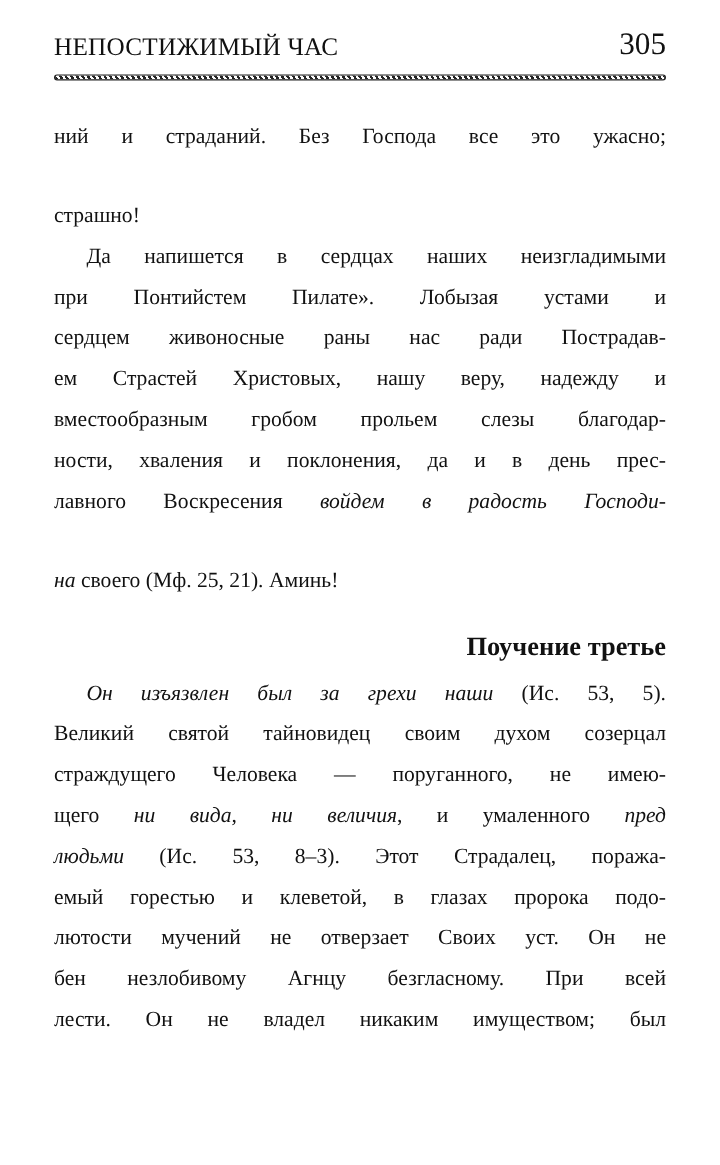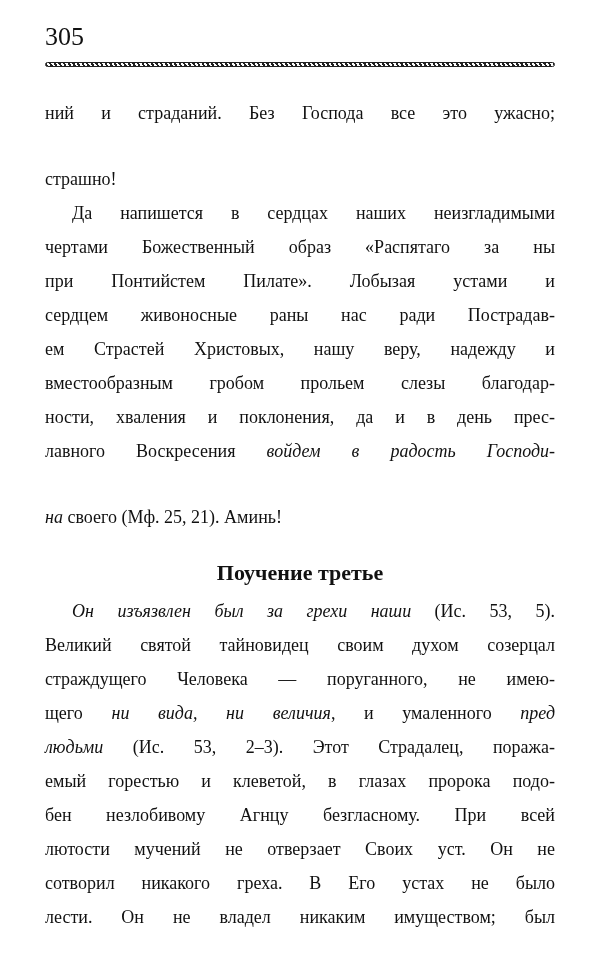--- a/index.html
+++ b/index.html
@@ -11,58 +11,57 @@
   .page-number { font-size: 26px; }
   .rule { position: absolute; left: 45px; top: 62px; width: 510px; height: 5px;
           border-radius: 3px;
           background: repeating-linear-gradient(60deg, #222 0px, #222 2px, #fff 2px, #fff 4px);
           border: 1px solid #222; box-sizing: border-box; }
   .body { position: absolute; left: 45px; top: 96px; width: 510px; }
   .line { font-size: 18px; line-height: 34px; height: 34px; white-space: nowrap;
           text-align: justify; text-align-last: justify; }
   .line.last { text-align-last: left; margin-top: 32px; }
   .line.indent { padding-left: 27px; }
-  .heading { font-size: 22px; font-weight: bold; text-align: center; line-height: 34px;
+  .heading { font-size: 22px; font-weight: bold; text-align: right; line-height: 34px;
              height: 34px; margin-top: 22px; margin-bottom: 4px; }
   em { }
 </style>
 </head>
 <body>
 
 <div class="header">
+  <span class="running-title">НЕПОСТИЖИМЫЙ ЧАС</span>
   <span class="page-number">305</span>
 </div>
 <div class="rule"></div>
 
 <div class="body">
   <div>
     <div class="line">ний и страданий. Без Господа все это ужасно;</div>
     <div class="line last">страшно!</div>
   </div>
 
   <div>
     <div class="line indent">Да напишется в сердцах наших неизгладимыми</div>
-    <div class="line">чертами Божественный образ «Распятаго за ны</div>
     <div class="line">при Понтийстем Пилате». Лобызая устами и</div>
     <div class="line">сердцем живоносные раны нас ради Пострадав-</div>
     <div class="line">ем Страстей Христовых, нашу веру, надежду и</div>
     <div class="line">вместообразным гробом прольем слезы благодар-</div>
     <div class="line">ности, хваления и поклонения, да и в день прес-</div>
     <div class="line"><span>лавного Воскресения </span><em>войдем в радость Господи-</em></div>
     <div class="line last"><em>на</em><span> своего (Мф. 25, 21). Аминь!</span></div>
   </div>
 
   <div class="heading">Поучение третье</div>
 
   <div>
     <div class="line indent"><em>Он изъязвлен был за грехи наши</em><span> (Ис. 53, 5).</span></div>
     <div class="line">Великий святой тайновидец своим духом созерцал</div>
     <div class="line">страждущего Человека — поруганного, не имею-</div>
     <div class="line"><span>щего </span><em>ни вида, ни величия</em><span>, и умаленного </span><em>пред</em></div>
-    <div class="line"><em>людьми</em><span> (Ис. 53, 2–3). Этот Страдалец, поража-</span></div>
+    <div class="line"><em>людьми</em><span> (Ис. 53, 8–3). Этот Страдалец, поража-</span></div>
     <div class="line">емый горестью и клеветой, в глазах пророка подо-</div>
+    <div class="line">лютости мучений не отверзает Своих уст. Он не</div>
     <div class="line">бен незлобивому Агнцу безгласному. При всей</div>
-    <div class="line">лютости мучений не отверзает Своих уст. Он не</div>
-    <div class="line">сотворил никакого греха. В Его устах не было</div>
     <div class="line">лести. Он не владел никаким имуществом; был</div>
 
   </div>
 </div>
 
 </body></html>

